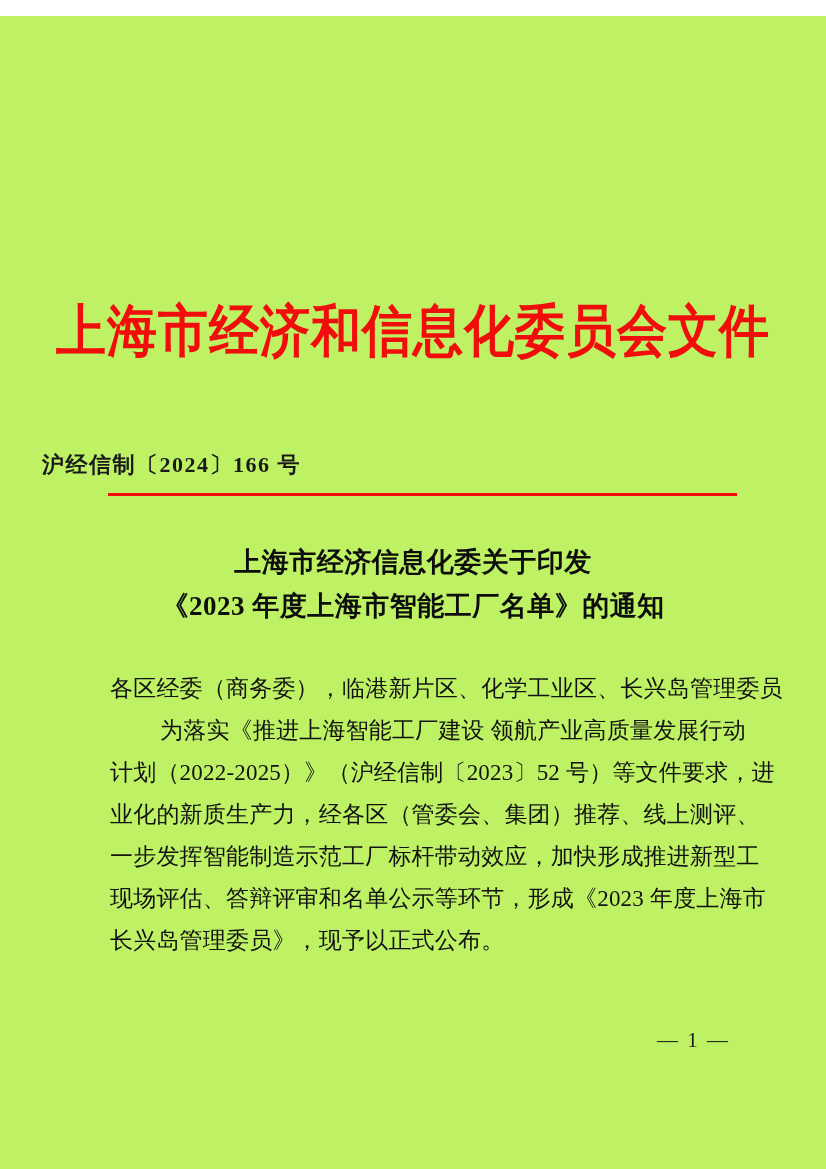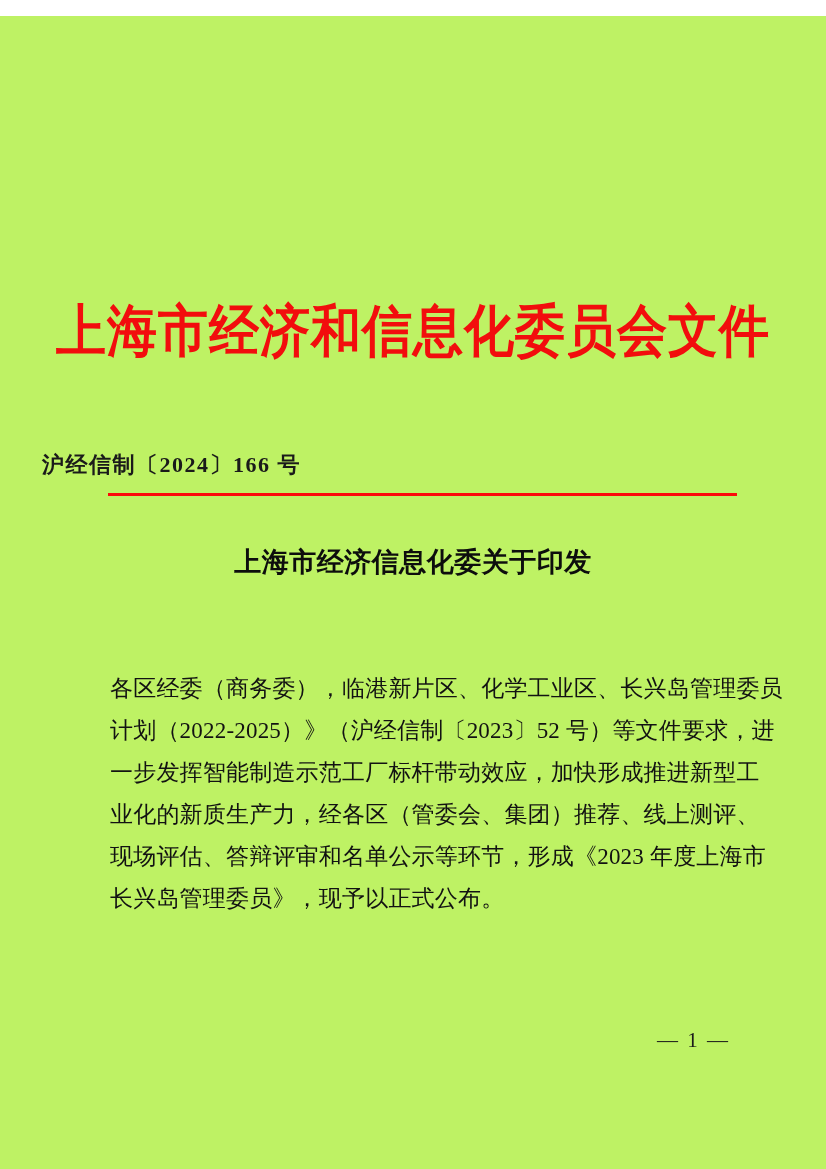--- a/index.html
+++ b/index.html
@@ -135,27 +135,29 @@
   </div>
 
   <div class="docnumber-row">
     <span class="docnumber">沪经信制〔2024〕166 号</span>
   </div>
 
   <div class="red-rule"></div>
 
   <div class="doc-title">
     <div class="doc-title-line">上海市经济信息化委关于印发</div>
+    <div class="doc-title-line">《2023 年度上海市智能工厂名单》的通知</div>
   </div>
 
   <div class="body-block">
     <div class="body-line">各区经委（商务委），临港新片区、化学工业区、长兴岛管理委员</div>
+    <div class="body-line indent">为落实《推进上海智能工厂建设 领航产业高质量发展行动</div>
     <div class="body-line">计划（2022-2025）》（沪经信制〔2023〕52 号）等文件要求，进</div>
+    <div class="body-line">业化的新质生产力，经各区（管委会、集团）推荐、线上测评、</div>
     <div class="body-line">一步发挥智能制造示范工厂标杆带动效应，加快形成推进新型工</div>
-    <div class="body-line">业化的新质生产力，经各区（管委会、集团）推荐、线上测评、</div>
     <div class="body-line">现场评估、答辩评审和名单公示等环节，形成《2023 年度上海市</div>
     <div class="body-line">长兴岛管理委员》，现予以正式公布。</div>
   </div>
 
   <div class="page-footer">
     <span class="page-number">— 1 —</span>
   </div>
 
 </div>
 

